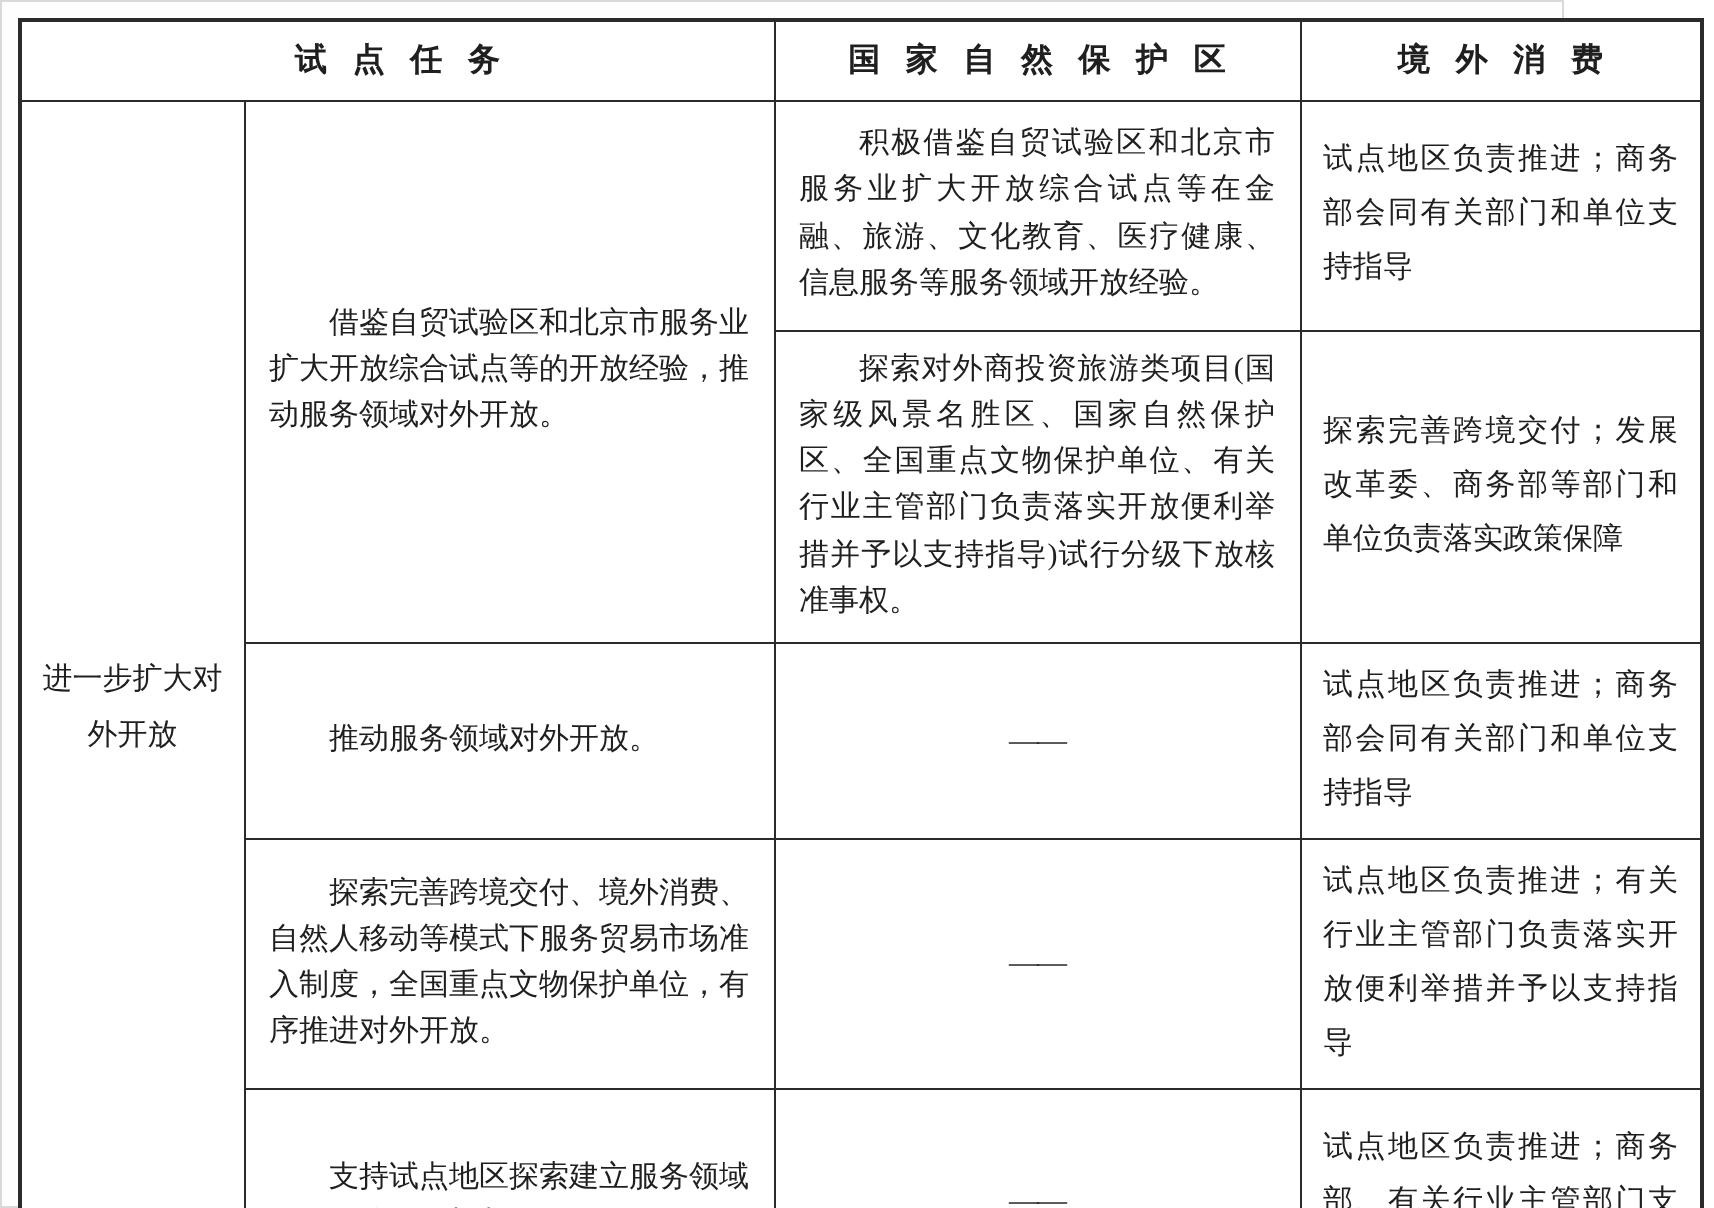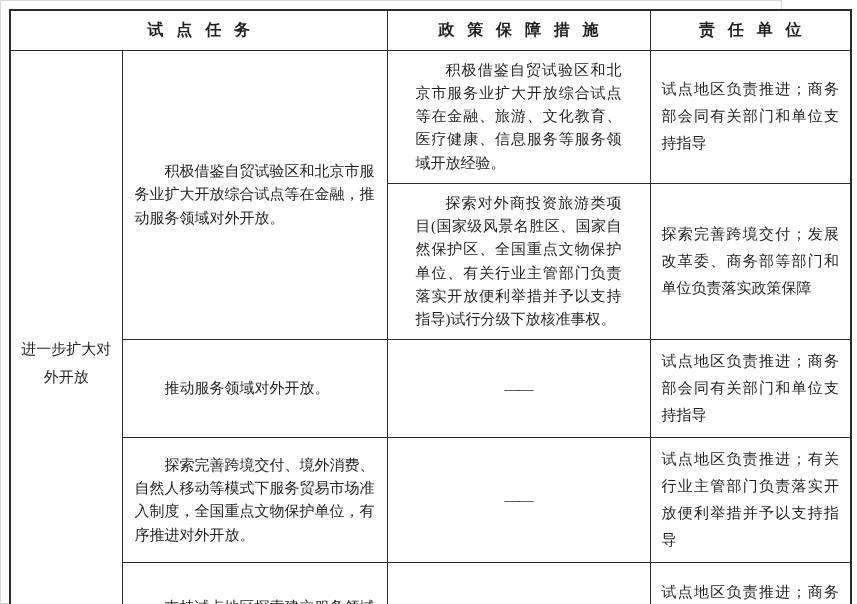--- a/index.html
+++ b/index.html
@@ -63,21 +63,21 @@
   }
   td.task-cell p,
   td.measure-cell p {
     margin: 0;
     font-size: 15px;
     line-height: 1.55;
     text-align: justify;
     text-indent: 2em;
   }
   td.task-cell    { padding: 8px 12px; }
-  td.measure-cell { padding: 8px 28px; }
+  td.measure-cell { padding: 8px 12px; }
   td.unit-cell {
     padding: 8px 11px;
     font-size: 15px;
   }
   td.unit-cell p {
     margin: 0;
     line-height: 1.8;
     text-align: justify;
     text-indent: 0;
   }
@@ -106,31 +106,31 @@
       <col class="col-measure">
       <col class="col-unit">
     </colgroup>
 
     <tbody>
         <tr class="header-row">
       <td colspan="2">
         <span class="th-inner">试点任务</span>
       </td>
       <td>
-        <span class="th-inner">政策保障措施</span>
+        <span class="th-inner">国家自然保护区</span>
       </td>
       <td>
-        <span class="th-inner">责任单位</span>
+        <span class="th-inner">境外消费</span>
       </td>
     </tr>
 
     <tr class="r1a">
       <td rowspan="5" class="cat-cell">进一步扩大对外开放</td>
       <td rowspan="2" class="task-cell">
-        <p>积极借鉴自贸试验区和北京市服务业扩大开放综合试点等在金融，推动服务领域对外开放。</p>
+        <p>借鉴自贸试验区和北京市服务业扩大开放综合试点等的开放经验，推动服务领域对外开放。</p>
       </td>
       <td class="measure-cell">
         <p>积极借鉴自贸试验区和北京市服务业扩大开放综合试点等在金融、旅游、文化教育、医疗健康、信息服务等服务领域开放经验。</p>
       </td>
       <td class="unit-cell">
         <p>试点地区负责推进；商务部会同有关部门和单位支持指导</p>
       </td>
     </tr>
 
     <tr class="r1b">

